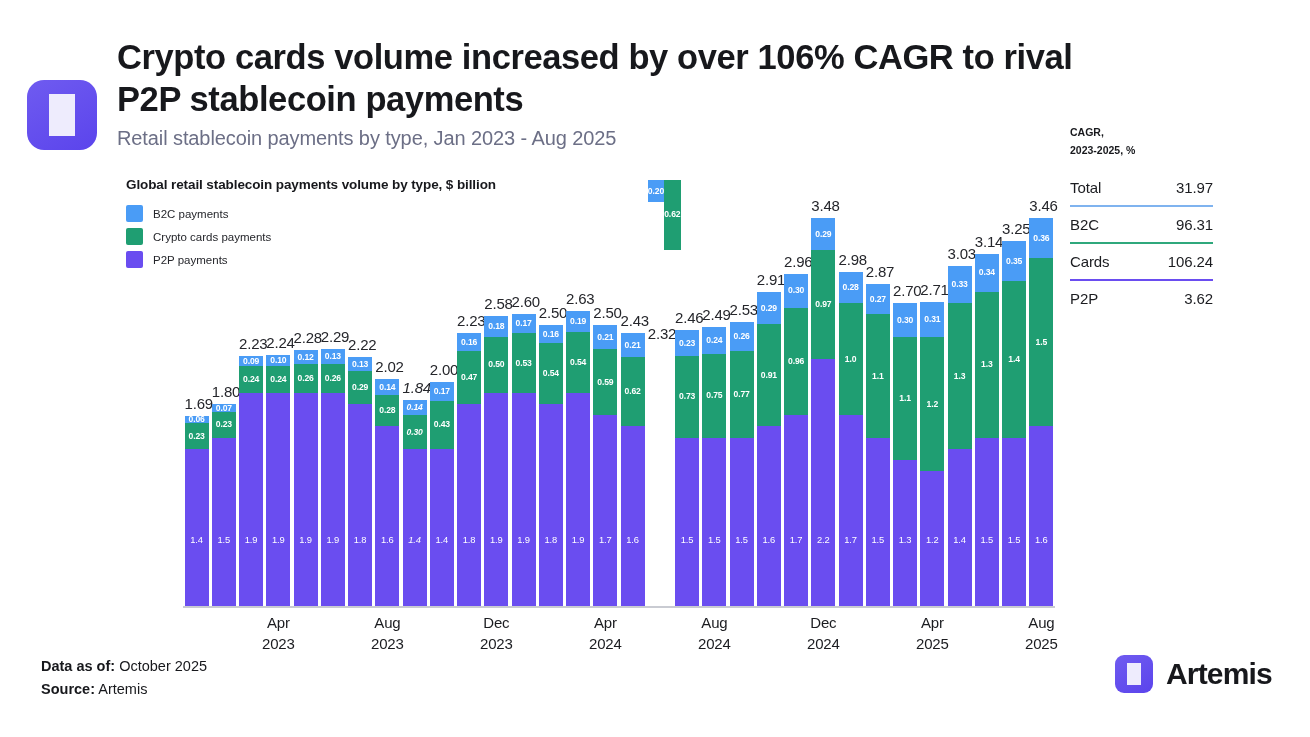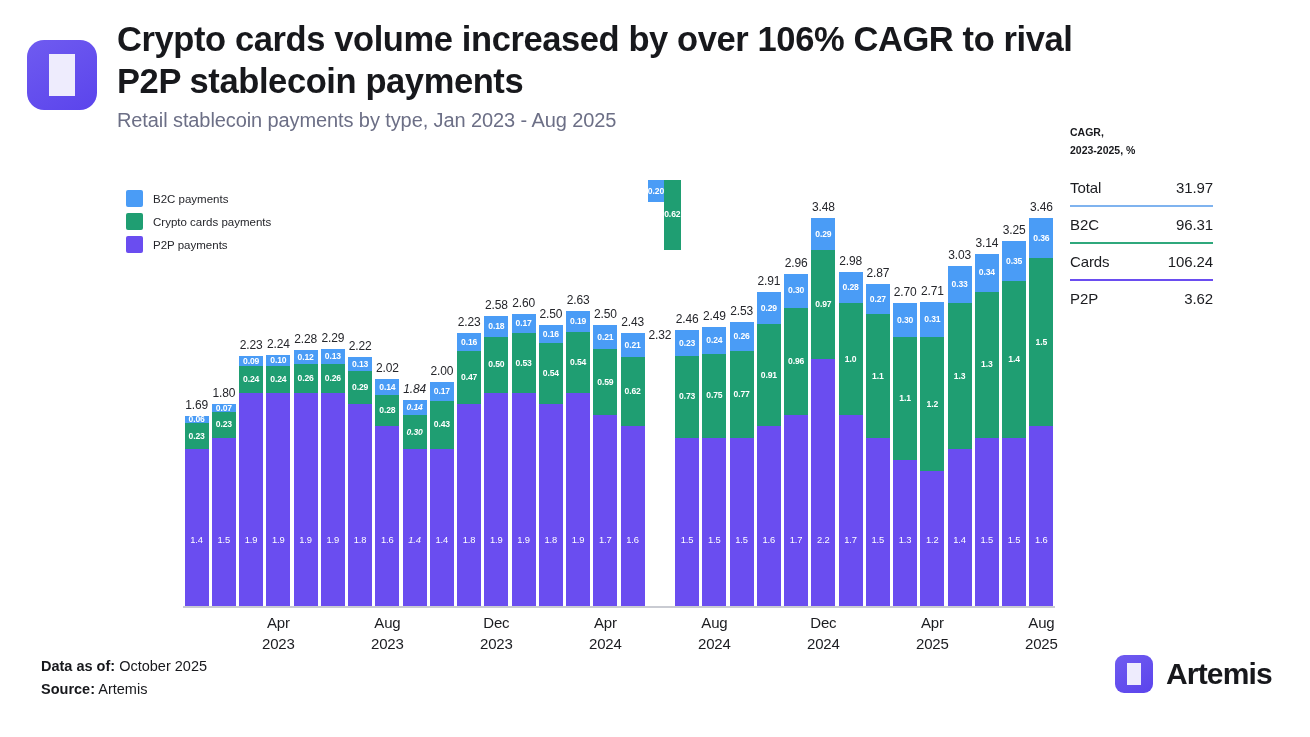--- a/index.html
+++ b/index.html
@@ -6,21 +6,21 @@
   html, body {
     width: 1310px; height: 737px;
     background: #ffffff;
     font-family: "Liberation Sans", sans-serif;
     color: #17181c;
     overflow: hidden;
   }
   .page { position: relative; width: 1310px; height: 737px; }
 
   
-  .header { position: absolute; left: 27px; top: 18px; display: flex; align-items: center; }
+  .header { position: absolute; left: 27px; top: 36px; display: flex; align-items: flex-end; }
   .logo-mark {
     width: 70px; height: 70px; border-radius: 17px;
     background: linear-gradient(150deg,#6f5bf0 0%,#5b44ec 100%);
     position: relative; flex: none;
   }
   .logo-mark .gx { position: absolute; background: #eeecfd; }
   .head-text { margin-left: 20px; }
   .title {
     font-size: 34.5px; font-weight: 700; letter-spacing: -0.4px;
     line-height: 42px; color: #17181c; max-width: 980px;
@@ -55,21 +55,21 @@
               justify-content: flex-end; align-items: stretch; }
   .seg { position: relative; width: 100%; display: flex; align-items: center; justify-content: center; }
   .seg.b2c  { background: #4a9cf6; }
   .seg.card { background: #1f9e72; }
   .seg.p2p  { background: #6a4df0; }
   .seg-lbl { font-size: 8.6px; font-weight: 600; color: #ffffff; letter-spacing: -0.1px;
              white-space: nowrap; line-height: 1; }
   .seg.p2p .seg-lbl { font-size: 9.4px; font-weight: 500; }
   .seg.p2p .p2plab { position: absolute; bottom: 62px; left: 0; right: 0; text-align: center; }
   .total-lbl { position: absolute; left: 0; right: 0; text-align: center;
-               font-size: 12px; color: #25262b; white-space: nowrap; letter-spacing: -0.2px; }
+               font-size: 15px; color: #25262b; white-space: nowrap; letter-spacing: -0.2px; }
 
   
   .xaxis { position: absolute; left: 183px; top: 612px; width: 872px; height: 56px; }
   .xtick { position: absolute; text-align: center; font-size: 15px; color: #1b1c20;
            line-height: 21px; transform: translateX(-50%); letter-spacing: -0.2px; }
 
   
   .footer { position: absolute; left: 41px; top: 655px; font-size: 14.5px; color: #17181c; line-height: 23px; }
   .footer b { font-weight: 700; }
   .brand { position: absolute; right: 38px; top: 655px; display: flex; align-items: center; }
@@ -90,20 +90,21 @@
       <span class="gx" style="left:22px;top:26px;width:12px;height:16px;"></span>
       <span class="gx" style="left:22px;top:42px;width:26px;height:14px;"></span>
     </div>
     <div class="head-text">
       <div class="title">Crypto cards volume increased by over 106% CAGR to rival P2P stablecoin payments</div>
       <div class="subtitle">Retail stablecoin payments by type, Jan 2023 - Aug 2025</div>
     </div>
   </div>
 
   <div class="chart-head">
+    <div class="chart-title">Global retail stablecoin payments volume by type, $ billion</div>
     <div class="legend" id="legend-host">
         <div class="legend-row">
           <span class="legend-swatch" style="background: rgb(74, 156, 246);"></span>
           <span class="legend-label">B2C payments</span>
         </div>
         <div class="legend-row">
           <span class="legend-swatch" style="background: rgb(31, 158, 114);"></span>
           <span class="legend-label">Crypto cards payments</span>
         </div>
         <div class="legend-row">

